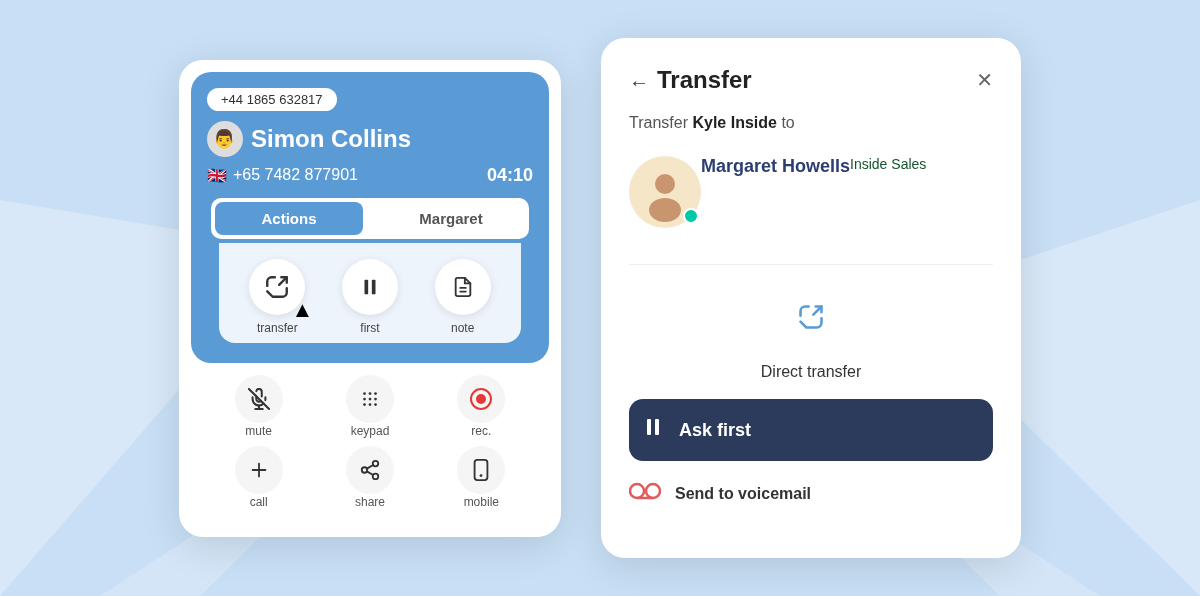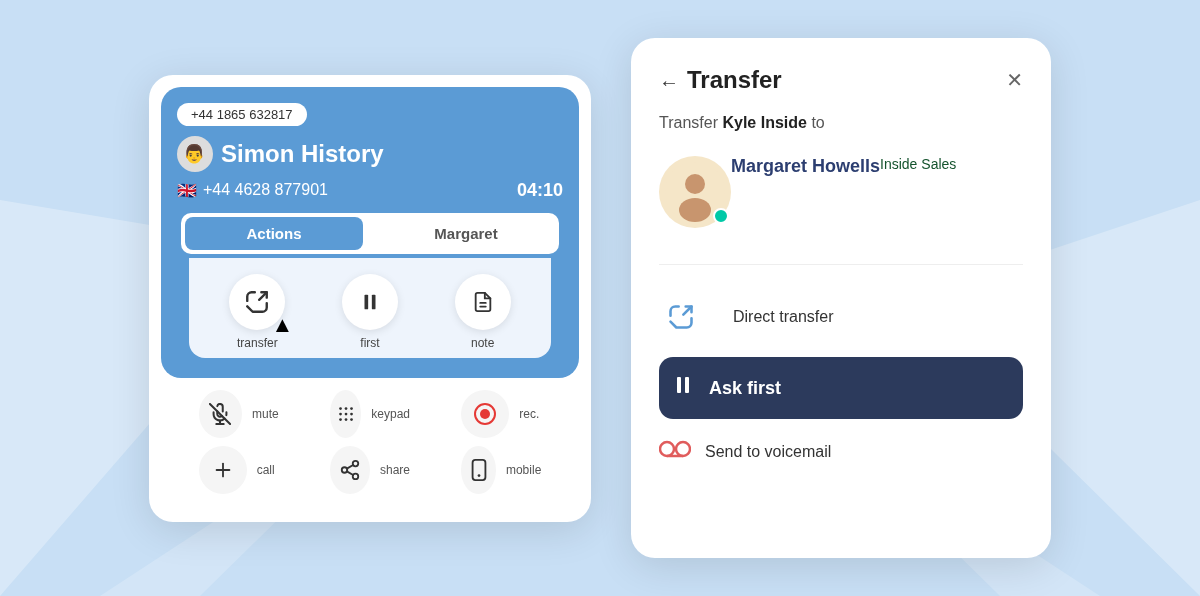--- a/index.html
+++ b/index.html
@@ -12,21 +12,21 @@
       align-items: center;
       justify-content: center;
       gap: 40px;
       overflow: hidden;
     }
 
     
     .phone-card {
       background: white;
       border-radius: 24px;
-      width: 442px;
+      width: 382px;
       padding: 0 0 16px 0;
       box-shadow: 0 8px 40px rgba(0,0,0,0.12);
       overflow: hidden;
     }
 
     .phone-top {
       background: #5b9bd5;
       border-radius: 20px 20px 20px 20px;
       padding: 16px 16px 20px 16px;
       margin: 12px 12px 0 12px;
@@ -162,23 +162,23 @@
     }
 
     .controls-row {
       display: flex;
       justify-content: space-around;
       margin-bottom: 8px;
     }
 
     .ctrl-item {
       display: flex;
-      flex-direction: row;
-      align-items: center;
-      gap: 10px;
+      flex-direction: column;
+      align-items: center;
+      gap: 1px;
       cursor: pointer;
       width: 80px;
     }
 
     .ctrl-icon {
       width: 48px;
       height: 48px;
       border-radius: 50%;
       background: #f5f5f5;
       display: flex;
@@ -297,23 +297,24 @@
     .divider {
       border: none;
       border-top: 1px solid #eee;
       margin: 16px 0;
     }
 
     
     .transfer-option {
       display: flex;
       align-items: center;
-      gap: 30px;
+      gap: 24px;
       padding: 14px 0;
       cursor: pointer;
+      flex-direction: column;
     }
 
     .transfer-option-icon {
       width: 44px;
       height: 44px;
       display: flex;
       align-items: center;
       justify-content: center;
       font-size: 22px;
       color: #5b9bd5;
@@ -357,21 +358,21 @@
     }
 
     .voicemail-icon {
       font-size: 24px;
       color: #e05c5c;
     }
 
     .voicemail-label {
       font-size: 16px;
       color: #333;
-      font-weight: 400;
+      font-weight: 700;
     }
 
     
     .cursor-overlay {
       position: absolute;
       bottom: -8px;
       right: -8px;
       font-size: 22px;
       pointer-events: none;
     }
@@ -415,26 +416,26 @@
 </svg>
 
 <div class="phone-card">
 
   <div class="phone-top">
     <div>
       <span class="phone-number-pill">+44 1865 632817</span>
     </div>
     <div class="caller-name-row">
       <div class="caller-avatar">👨</div>
-      <span class="caller-name">Simon History</span>
+      <span class="caller-name">Simon Collins</span>
     </div>
     <div class="caller-number-row">
       <span class="caller-number">
         <span class="flag">🇬🇧</span>
-        <span>+44 4628 877901</span>
+        <span>+65 7482 877901</span>
       </span>
       <span class="call-timer">04:10</span>
     </div>
 
     <div class="tabs-container">
       <button class="tab-btn active">Actions</button>
       <button class="tab-btn inactive">Margaret</button>
     </div>
 
     <div class="actions-grid">

